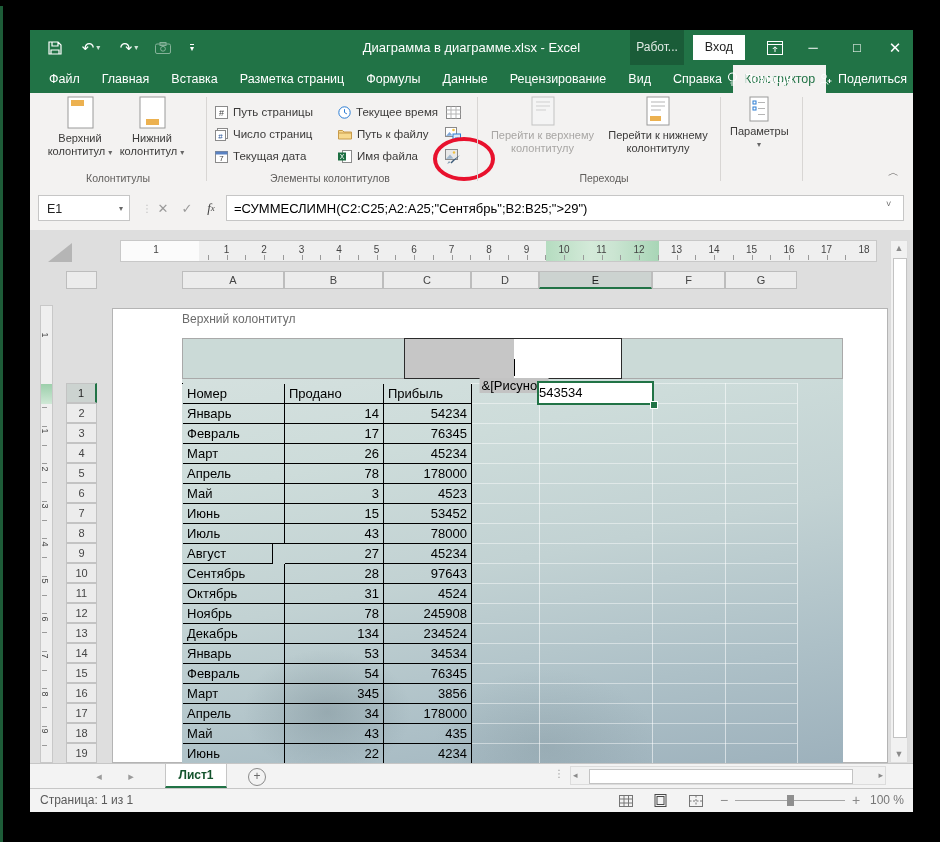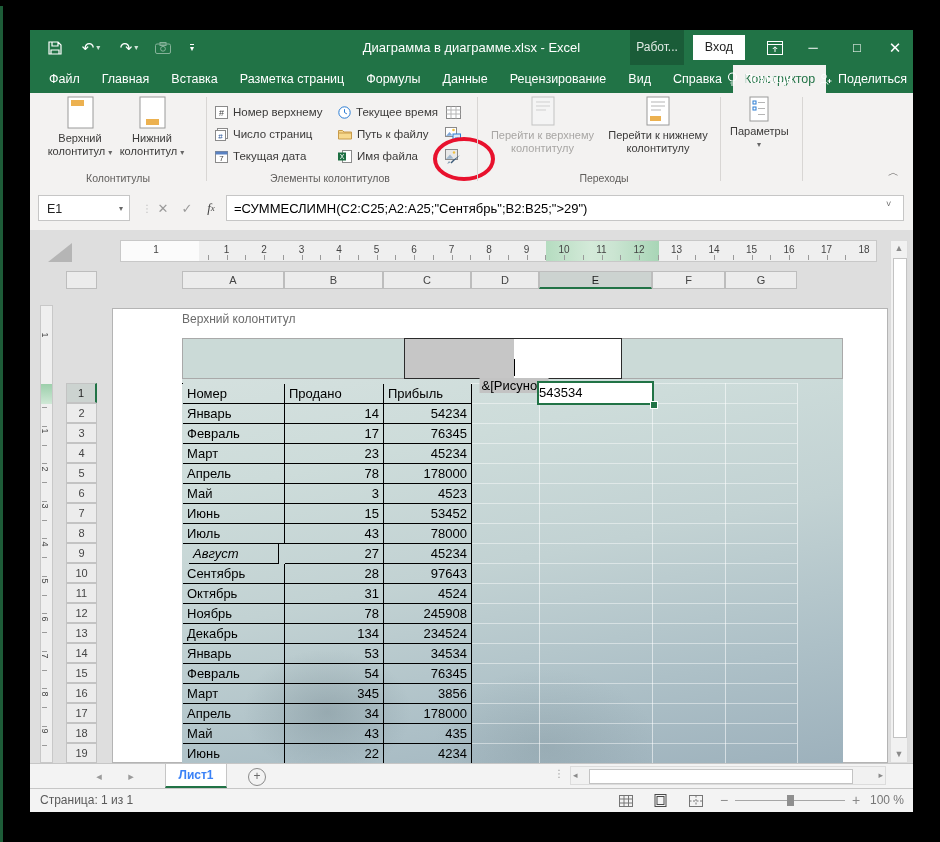--- a/index.html
+++ b/index.html
@@ -100,21 +100,21 @@
 
   
   #vscroll{position:absolute;left:860px;top:210px;width:18px;height:523px;background:#f1f1f1;border:1px solid #dcdcdc;box-sizing:border-box;}
   .scr-arrow{color:#8a8a8a;font-size:9px;text-align:center;}
   #vthumb{position:absolute;left:2px;top:17px;width:12px;height:478px;background:#fff;border:1px solid #c3c3c3;}
 
   
   #tabsrow{position:absolute;left:0;top:733px;width:883px;height:25px;background:#f3f3f3;border-top:1px solid #c6c6c6;box-sizing:border-box;}
   .tab-nav{position:absolute;top:0;height:24px;width:22px;display:flex;align-items:center;justify-content:center;color:#9a9a9a;font-size:11px;}
   #sheet-tab{position:absolute;left:135px;top:0;width:62px;height:24px;background:#fff;border-left:1px solid #c6c6c6;border-right:1px solid #c6c6c6;
-             border-bottom:2px solid #217346;box-sizing:border-box;color:#3b82f6;font-weight:bold;font-size:12px;text-align:center;line-height:22px;}
+             border-bottom:2px solid #217346;box-sizing:border-box;color:#14532d;font-weight:bold;font-size:12px;text-align:center;line-height:22px;}
   #new-sheet{position:absolute;left:218px;top:4px;width:16px;height:16px;border:1px solid #8a8a8a;border-radius:50%;
              color:#6a6a6a;font-size:12px;line-height:14px;text-align:center;}
   #tab-dots{position:absolute;left:524px;top:4px;color:#9a9a9a;font-size:10px;letter-spacing:1px;}
   #hscroll{position:absolute;left:540px;top:2px;width:316px;height:19px;background:#f1f1f1;border:1px solid #dcdcdc;box-sizing:border-box;}
   #hthumb{position:absolute;left:18px;top:2px;width:262px;height:13px;background:#fff;border:1px solid #c3c3c3;}
 
   
   #statusbar{position:absolute;left:0;top:758px;width:883px;height:24px;background:#f3f3f3;border-top:1px solid #c6c6c6;box-sizing:border-box;}
   #page-indicator{position:absolute;left:10px;top:0;line-height:23px;font-size:12px;color:#5a5a5a;}
   .view-btn{position:absolute;top:4px;width:17px;height:15px;display:flex;align-items:center;justify-content:center;}
@@ -221,21 +221,21 @@
         <div class="lbl"><span>Нижний колонтитул</span> <span style="font-size:8px;color:#666;">▾</span></div>
       </div>
       <div class="grp-label" style="left:88px;">Колонтитулы</div>
       <div class="rib-sep" style="left:176px;"></div>
 
       <div class="rib-item" style="left:185px;top:9px;">
         <svg width="13" height="13" viewBox="0 0 13 13">
             <rect x="0.5" y="0.5" width="12" height="12" fill="#fff" stroke="#8a8a8a"></rect>
             <text x="6.5" y="10" font-size="9" text-anchor="middle" fill="#444">#</text>
           </svg>
-        <span>Номер верхнему</span>
+        <span>Путь страницы</span>
       </div>
       <div class="rib-item" style="left:185px;top:31px;">
         <svg width="13" height="13" viewBox="0 0 13 13">
             <rect x="2.5" y="0.5" width="10" height="10" fill="#fff" stroke="#8a8a8a"></rect>
             <rect x="0.5" y="2.5" width="10" height="10" fill="#fff" stroke="#8a8a8a"></rect>
             <text x="5.5" y="11" font-size="8" text-anchor="middle" fill="#2b579a">#</text>
           </svg>
         <span>Число страниц</span>
       </div>
       <div class="rib-item" style="left:185px;top:53px;">
@@ -506,35 +506,35 @@
           <div class="tcell txt" style="left: 0px; top: 0px; width: 102px; height: 20px;">Номер</div>
           <div class="tcell txt" style="left: 102px; top: 0px; width: 99px; height: 20px;">Продано</div>
           <div class="tcell txt" style="left: 201px; top: 0px; width: 88px; height: 20px;">Прибыль</div>
           <div class="tcell txt" style="left: 0px; top: 20px; width: 102px; height: 20px;">Январь</div>
           <div class="tcell num" style="left: 102px; top: 20px; width: 99px; height: 20px;">14</div>
           <div class="tcell num" style="left: 201px; top: 20px; width: 88px; height: 20px;">54234</div>
           <div class="tcell txt" style="left: 0px; top: 40px; width: 102px; height: 20px;">Февраль</div>
           <div class="tcell num" style="left: 102px; top: 40px; width: 99px; height: 20px;">17</div>
           <div class="tcell num" style="left: 201px; top: 40px; width: 88px; height: 20px;">76345</div>
           <div class="tcell txt" style="left: 0px; top: 60px; width: 102px; height: 20px;">Март</div>
-          <div class="tcell num" style="left: 102px; top: 60px; width: 99px; height: 20px;">23</div>
+          <div class="tcell num" style="left: 102px; top: 60px; width: 99px; height: 20px;">26</div>
           <div class="tcell num" style="left: 201px; top: 60px; width: 88px; height: 20px;">45234</div>
           <div class="tcell txt" style="left: 0px; top: 80px; width: 102px; height: 20px;">Апрель</div>
           <div class="tcell num" style="left: 102px; top: 80px; width: 99px; height: 20px;">78</div>
           <div class="tcell num" style="left: 201px; top: 80px; width: 88px; height: 20px;">178000</div>
           <div class="tcell txt" style="left: 0px; top: 100px; width: 102px; height: 20px;">Май</div>
           <div class="tcell num" style="left: 102px; top: 100px; width: 99px; height: 20px;">3</div>
           <div class="tcell num" style="left: 201px; top: 100px; width: 88px; height: 20px;">4523</div>
           <div class="tcell txt" style="left: 0px; top: 120px; width: 102px; height: 20px;">Июнь</div>
           <div class="tcell num" style="left: 102px; top: 120px; width: 99px; height: 20px;">15</div>
           <div class="tcell num" style="left: 201px; top: 120px; width: 88px; height: 20px;">53452</div>
           <div class="tcell txt" style="left: 0px; top: 140px; width: 102px; height: 20px;">Июль</div>
           <div class="tcell num" style="left: 102px; top: 140px; width: 99px; height: 20px;">43</div>
           <div class="tcell num" style="left: 201px; top: 140px; width: 88px; height: 20px;">78000</div>
-          <div class="tcell txt" style="left: 6px; top: 160px; width: 90px; height: 20px; font-style: italic;">Август</div>
+          <div class="tcell txt" style="left: 0px; top: 160px; width: 90px; height: 20px;">Август</div>
           <div class="tcell num" style="left: 102px; top: 160px; width: 99px; height: 20px;">27</div>
           <div class="tcell num" style="left: 201px; top: 160px; width: 88px; height: 20px;">45234</div>
           <div class="tcell txt" style="left: 0px; top: 180px; width: 102px; height: 20px;">Сентябрь</div>
           <div class="tcell num" style="left: 102px; top: 180px; width: 99px; height: 20px;">28</div>
           <div class="tcell num" style="left: 201px; top: 180px; width: 88px; height: 20px;">97643</div>
           <div class="tcell txt" style="left: 0px; top: 200px; width: 102px; height: 20px;">Октябрь</div>
           <div class="tcell num" style="left: 102px; top: 200px; width: 99px; height: 20px;">31</div>
           <div class="tcell num" style="left: 201px; top: 200px; width: 88px; height: 20px;">4524</div>
           <div class="tcell txt" style="left: 0px; top: 220px; width: 102px; height: 20px;">Ноябрь</div>
           <div class="tcell num" style="left: 102px; top: 220px; width: 99px; height: 20px;">78</div>

